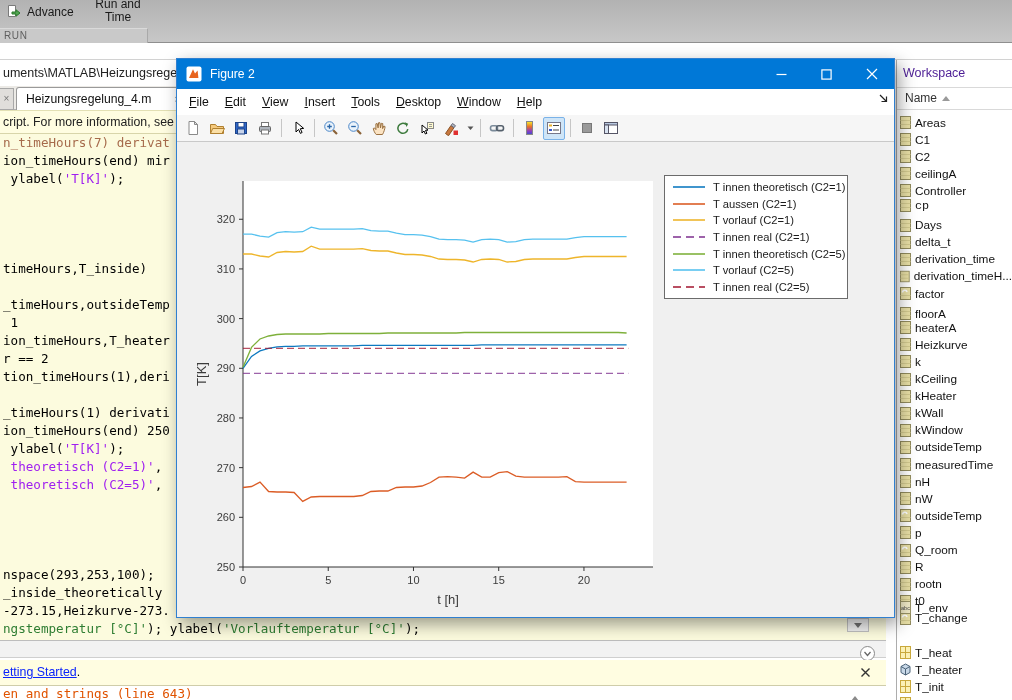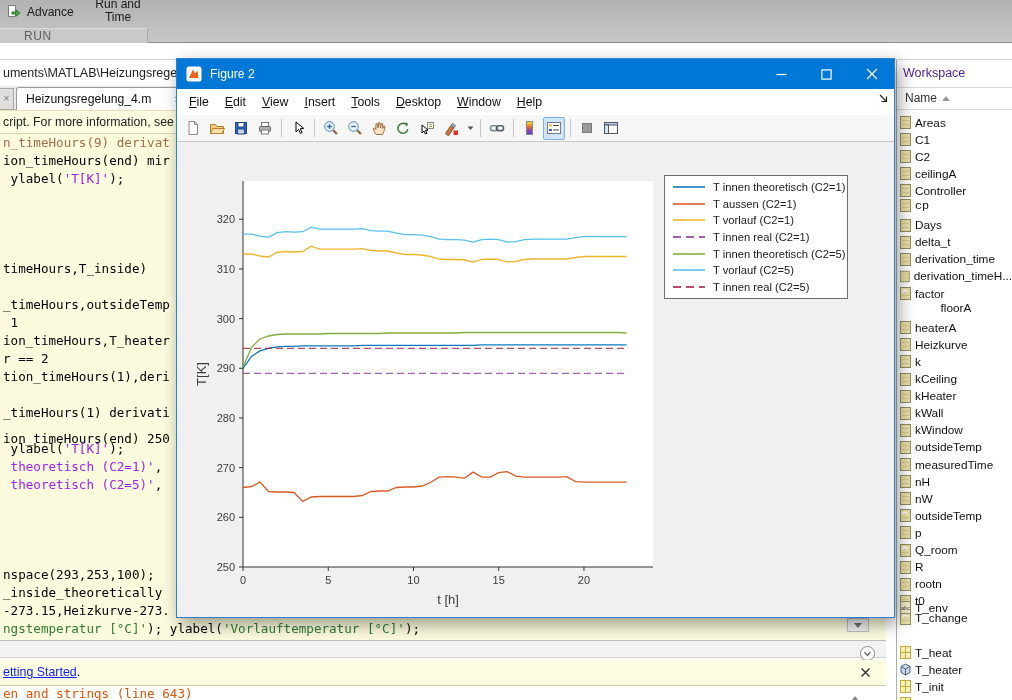--- a/index.html
+++ b/index.html
@@ -5,21 +5,21 @@
   * { margin:0; padding:0; box-sizing:border-box; }
   html,body { width:1012px; height:700px; overflow:hidden; background:#fff;
     font-family:"Liberation Sans", sans-serif; position:relative; }
 
   
   #ribbon { position:absolute; left:0; top:0; width:1012px; height:43px;
     background:linear-gradient(#b2b2b2,#c7c7c7); border-bottom:1px solid #8f8f8f; }
   .ribbon-btn { position:absolute; display:flex; align-items:center; gap:5px; color:#1a1a1a; font-size:12px; }
   #run-strip { position:absolute; left:0; top:28px; width:148px; height:15px;
     background:#c9c9c9; border-top:1px solid #dadada; border-right:1px solid #a9a9a9;
-    color:#5f5f5f; font-size:12px; letter-spacing:.6px; padding-left:24px; line-height:14px; }
+    color:#5f5f5f; font-size:10px; letter-spacing:.6px; padding-left:4px; line-height:14px; }
   #topband { position:absolute; left:0; top:43px; width:1012px; height:17px;
     background:#fff; border-bottom:1px solid #d2d2d2; }
 
   
   #editor { position:absolute; left:0; top:60px; width:886px; height:640px; background:#fff; }
   #pathbar { position:absolute; left:0; top:0; width:100%; height:26px; background:#fff;
     font-size:12.5px; color:#222; line-height:26px; padding-left:3px; white-space:nowrap; overflow:hidden; }
   #tabbar { position:absolute; left:0; top:26px; width:100%; height:24px;
     background:#eceae6; border-bottom:1px solid #b0b0b0; }
   .tab-frag { position:absolute; left:0; top:2px; width:14px; height:22px; background:#e0dedb;
@@ -119,31 +119,31 @@
     <div class="tab-active">
       <span>Heizungsregelung_4.m</span>
       <span class="tab-close">×</span>
     </div>
   </div>
   <div id="infobar">
     <span>cript. For more information, see </span><a href="#">(</a>
   </div>
   <div id="code-bg"></div>
   <div id="code-area">
-      <div class="code-line" style="top: 0px;"><span style="color: rgb(166, 107, 76);">n_timeHours(9) derivat</span></div>
+      <div class="code-line" style="top: 0px;"><span style="color: rgb(166, 107, 76);">n_timeHours(7) derivat</span></div>
       <div class="code-line" style="top: 18px;"><span style="color: rgb(0, 0, 0);">ion_timeHours(end) mir</span></div>
       <div class="code-line" style="top: 36px;"><span style="color: rgb(0, 0, 0);"> ylabel(</span><span style="color: rgb(160, 32, 240);">'T[K]'</span><span style="color: rgb(0, 0, 0);">);</span></div>
       <div class="code-line" style="top: 126px;"><span style="color: rgb(0, 0, 0);">timeHours,T_inside)</span></div>
       <div class="code-line" style="top: 162px;"><span style="color: rgb(0, 0, 0);">_timeHours,outsideTemp</span></div>
       <div class="code-line" style="top: 180px;"><span style="color: rgb(0, 0, 0);"> 1</span></div>
       <div class="code-line" style="top: 198px;"><span style="color: rgb(0, 0, 0);">ion_timeHours,T_heater</span></div>
       <div class="code-line" style="top: 216px;"><span style="color: rgb(0, 0, 0);">r == 2</span></div>
       <div class="code-line" style="top: 234px;"><span style="color: rgb(0, 0, 0);">tion_timeHours(1),deri</span></div>
       <div class="code-line" style="top: 270px;"><span style="color: rgb(0, 0, 0);">_timeHours(1) derivati</span></div>
-      <div class="code-line" style="top: 288px; margin-top: 8px;"><span style="color: rgb(0, 0, 0);">ion_timeHours(end) 250</span></div>
+      <div class="code-line" style="top: 288px;"><span style="color: rgb(0, 0, 0);">ion_timeHours(end) 250</span></div>
       <div class="code-line" style="top: 306px;"><span style="color: rgb(0, 0, 0);"> ylabel(</span><span style="color: rgb(160, 32, 240);">'T[K]'</span><span style="color: rgb(0, 0, 0);">);</span></div>
       <div class="code-line" style="top: 324px;"><span style="color: rgb(160, 32, 240);"> theoretisch (C2=1)'</span><span style="color: rgb(0, 0, 0);">,</span></div>
       <div class="code-line" style="top: 342px;"><span style="color: rgb(160, 32, 240);"> theoretisch (C2=5)'</span><span style="color: rgb(0, 0, 0);">,</span></div>
       <div class="code-line" style="top: 432px;"><span style="color: rgb(0, 0, 0);">nspace(293,253,100);</span></div>
       <div class="code-line" style="top: 450px;"><span style="color: rgb(0, 0, 0);">_inside_theoretically</span></div>
       <div class="code-line" style="top: 468px;"><span style="color: rgb(0, 0, 0);">-273.15,Heizkurve-273.</span></div>
       <div class="code-line" style="top: 486px;"><span style="color: rgb(46, 125, 50);">ngstemperatur [°C]'</span><span style="color: rgb(0, 0, 0);">); </span><span style="color: rgb(0, 0, 0);">ylabel(</span><span style="color: rgb(46, 125, 50);">'Vorlauftemperatur [°C]'</span><span style="color: rgb(0, 0, 0);">);</span></div>
     </div>
   <div id="editor-divider"></div>
 
@@ -249,21 +249,21 @@
         <span>derivation_timeH...</span>
       </div>
       <div class="ws-row" style="top: 171px;">
         <svg width="11" height="13" viewBox="0 0 11 13">
           <rect x="0.5" y="0.5" width="10" height="12" fill="#e9e0a6" stroke="#928c5e"></rect>
           <path d="M2.5 5.5C2.5 2.8 6.5 2.3 7 5" stroke="#ffffff" stroke-width="1.6" fill="none"></path>
           <path d="M0.5 8.5h10" stroke="#d3ca8f"></path>
         </svg>
         <span>factor</span>
       </div>
-      <div class="ws-row" style="top: 183px; flex-direction: column;">
+      <div class="ws-row" style="top: 191px;">
         <svg width="11" height="13" viewBox="0 0 11 13">
           <rect x="0.5" y="0.5" width="10" height="12" fill="#e9e0a6" stroke="#928c5e"></rect>
           <path d="M0.5 4.5h10M0.5 8.5h10" stroke="#d3ca8f"></path>
         </svg>
         <span>floorA</span>
       </div>
       <div class="ws-row" style="top: 205.2px;">
         <svg width="11" height="13" viewBox="0 0 11 13">
           <rect x="0.5" y="0.5" width="10" height="12" fill="#e9e0a6" stroke="#928c5e"></rect>
           <path d="M0.5 4.5h10M0.5 8.5h10" stroke="#d3ca8f"></path>

